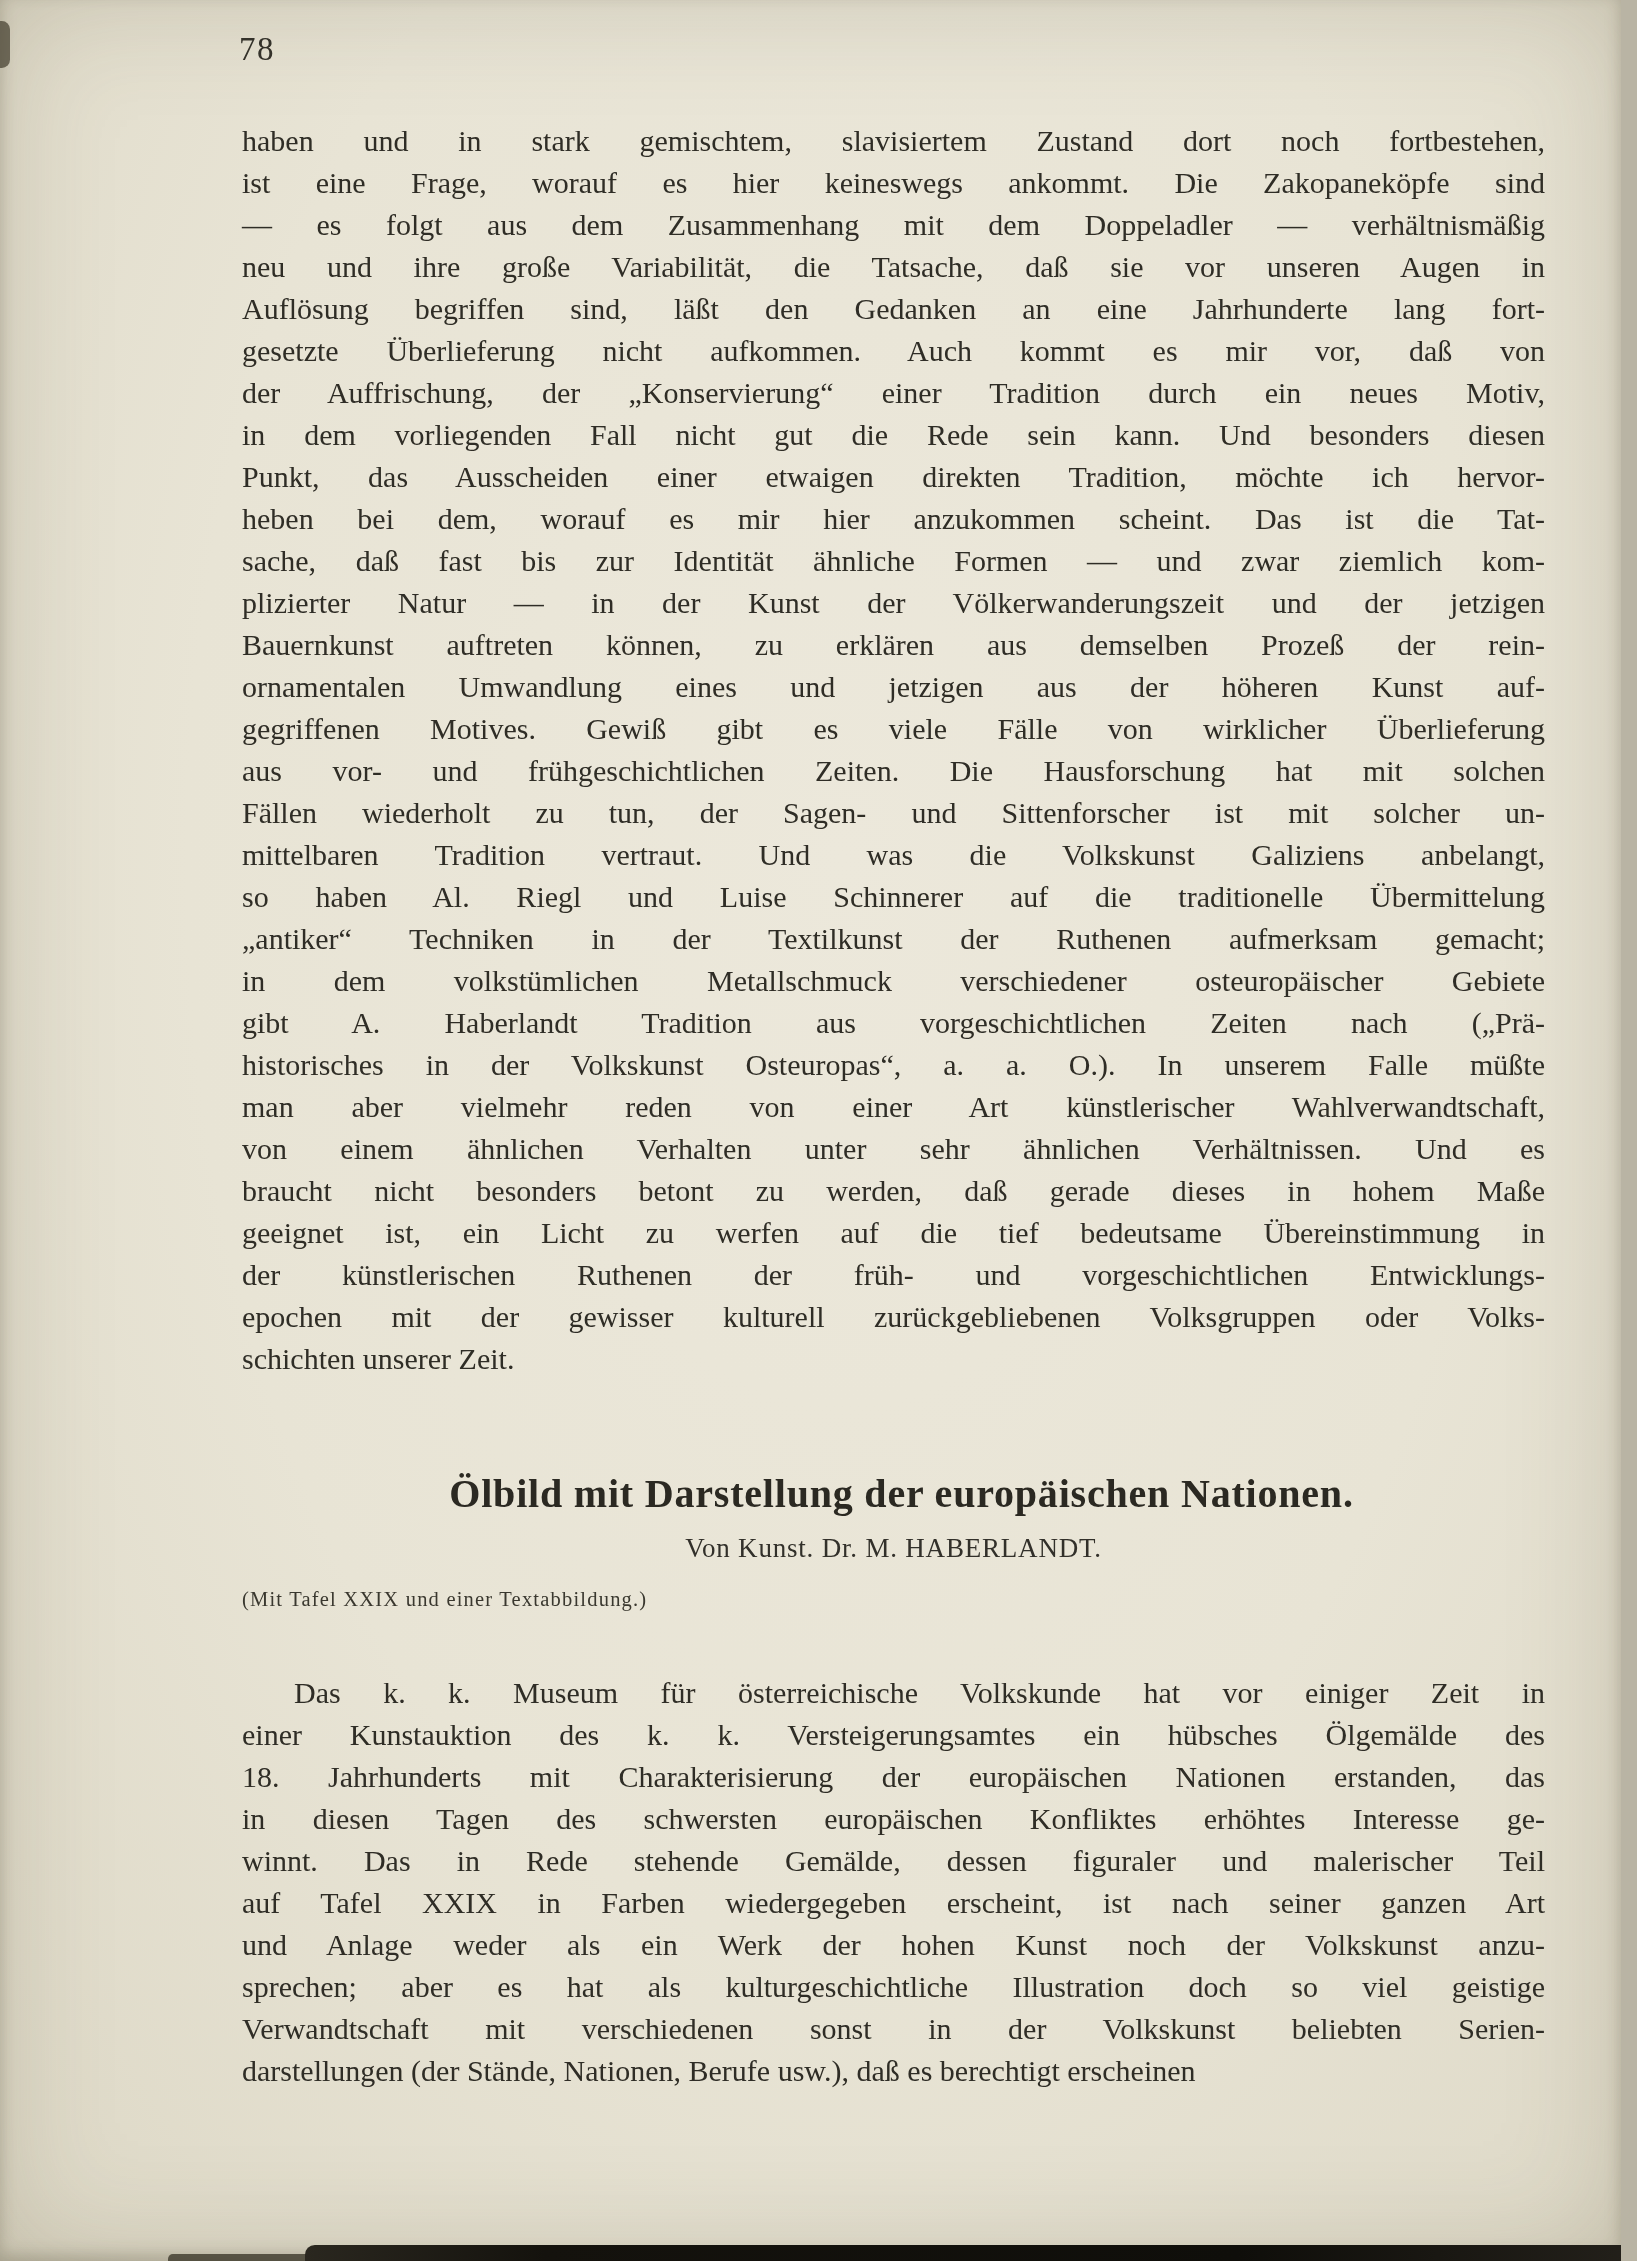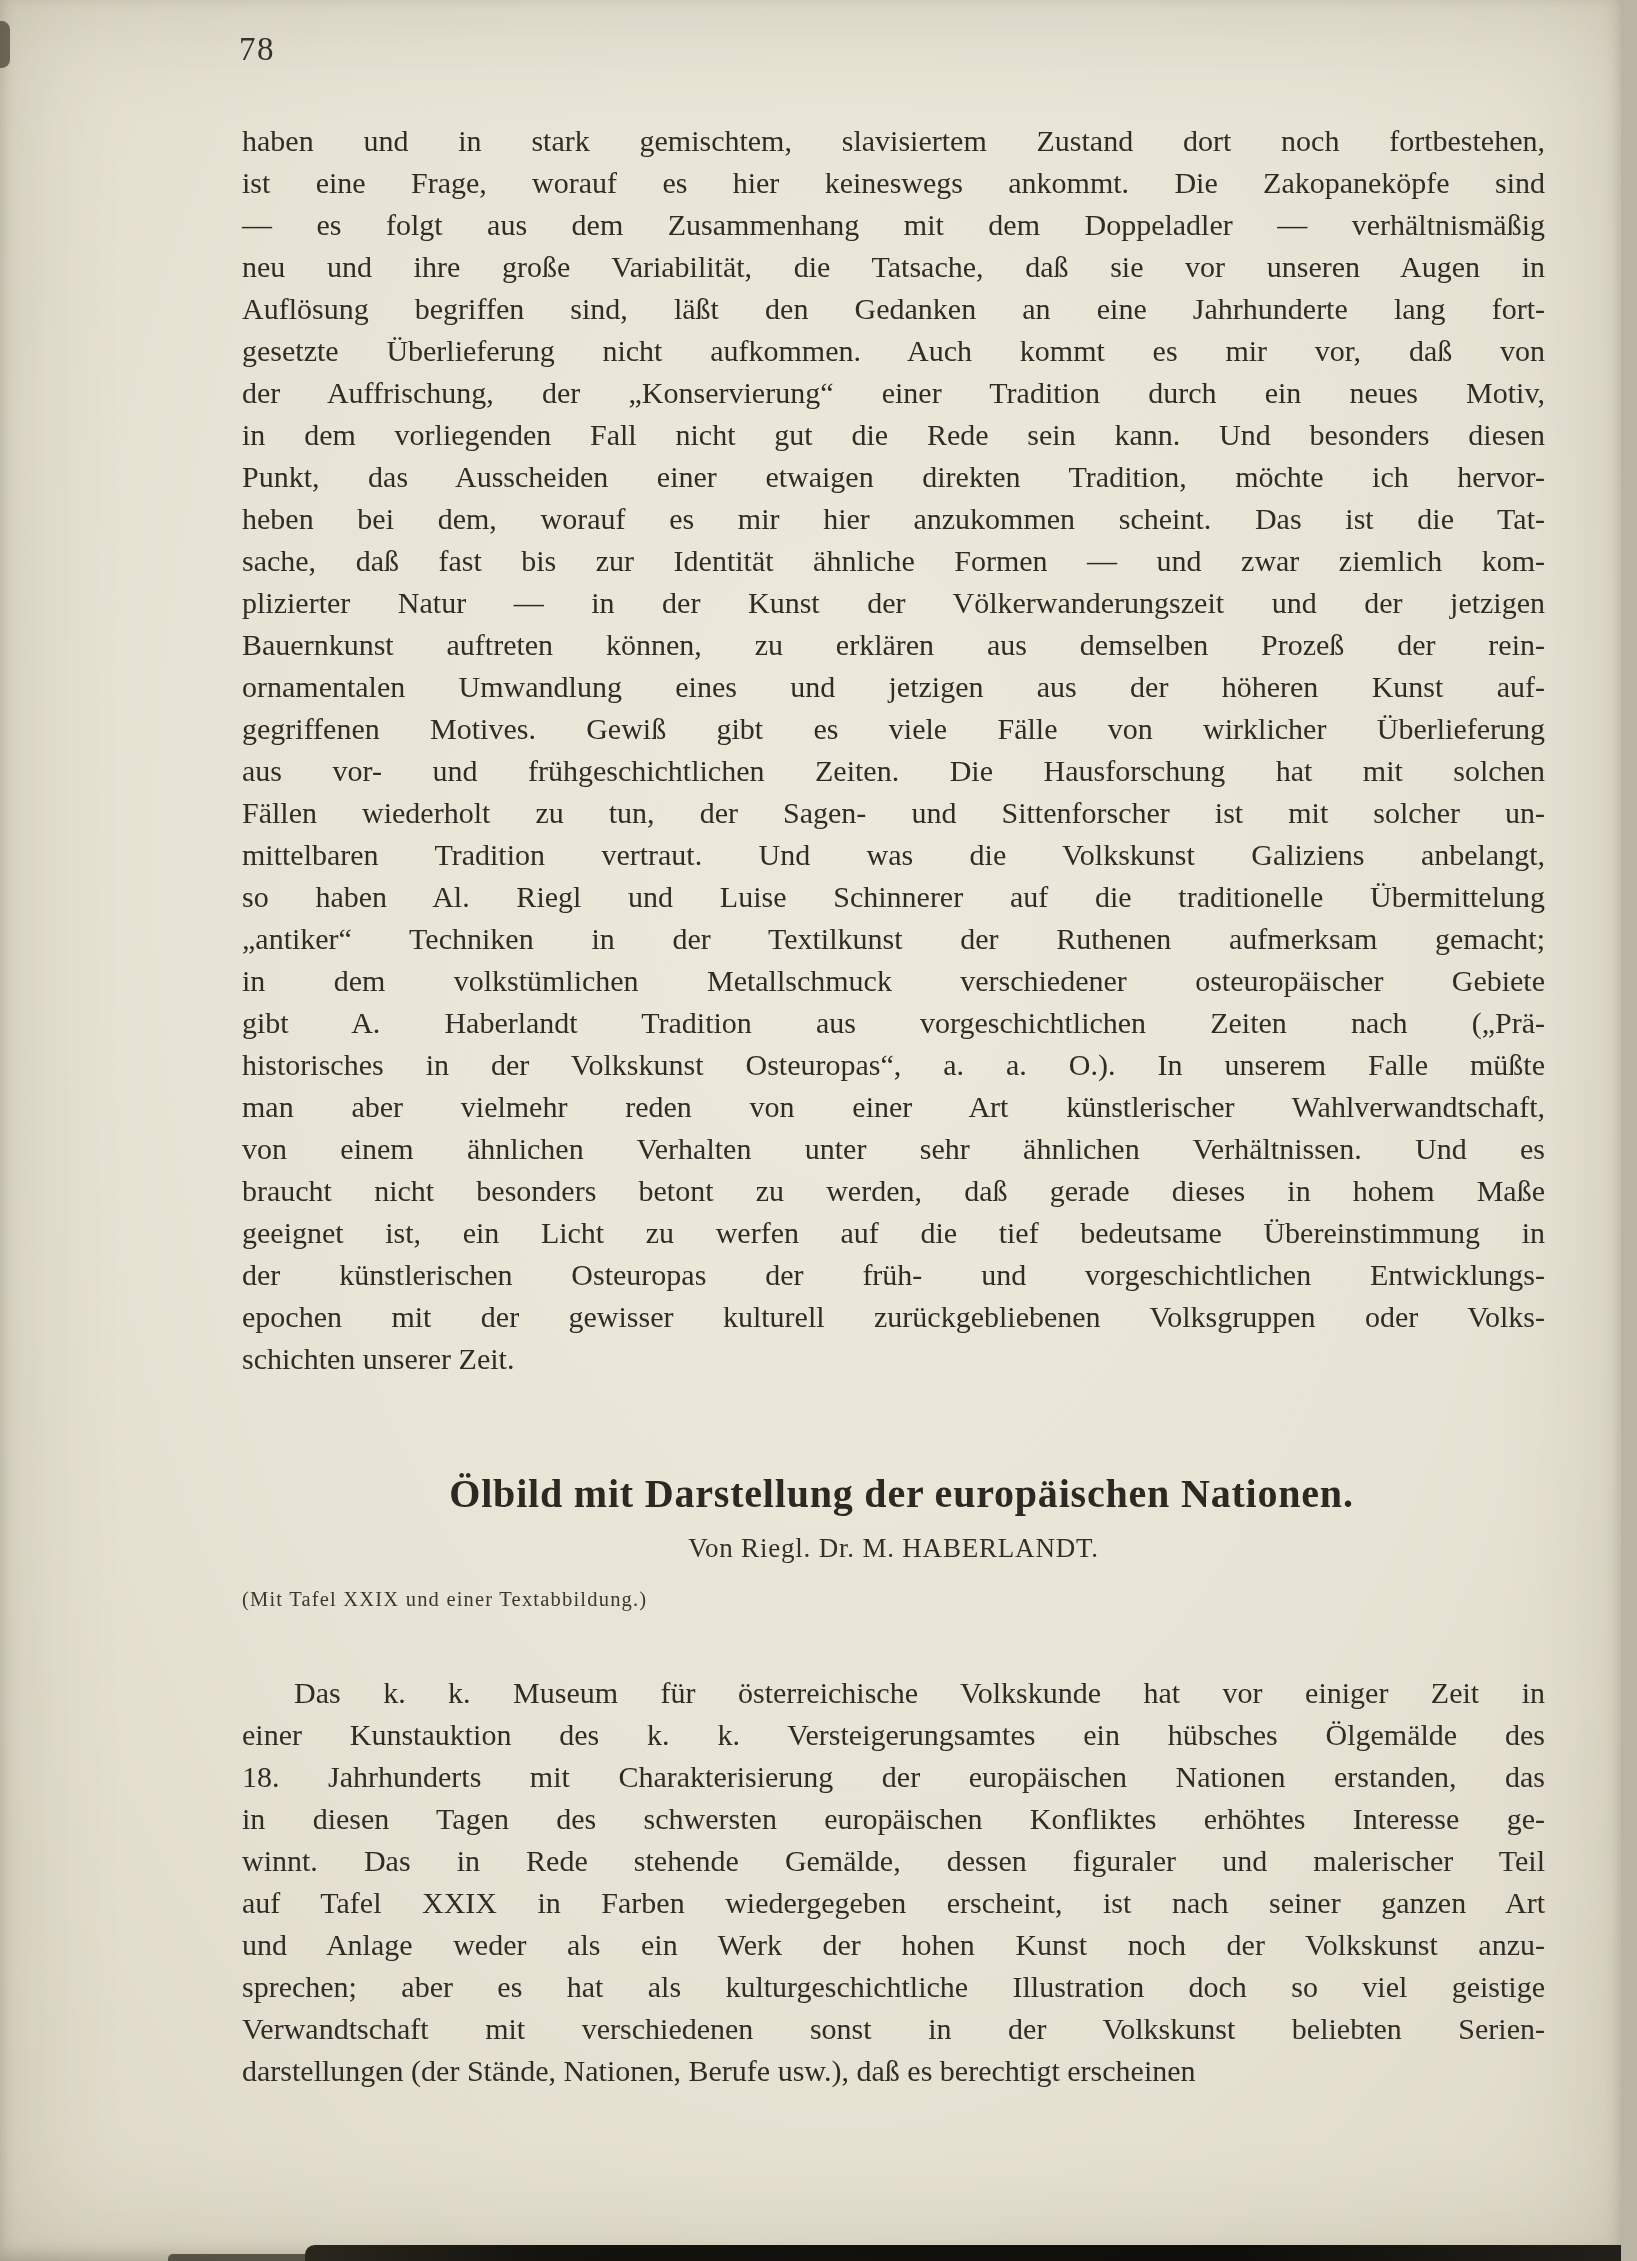--- a/index.html
+++ b/index.html
@@ -131,28 +131,28 @@
       <div class="text-line">mittelbaren Tradition vertraut. Und was die Volkskunst Galiziens anbelangt,</div>
       <div class="text-line">so haben Al. Riegl und Luise Schinnerer auf die traditionelle Übermittelung</div>
       <div class="text-line">„antiker“ Techniken in der Textilkunst der Ruthenen aufmerksam gemacht;</div>
       <div class="text-line">in dem volkstümlichen Metallschmuck verschiedener osteuropäischer Gebiete</div>
       <div class="text-line">gibt A. Haberlandt Tradition aus vorgeschichtlichen Zeiten nach („Prä-</div>
       <div class="text-line">historisches in der Volkskunst Osteuropas“, a. a. O.). In unserem Falle müßte</div>
       <div class="text-line">man aber vielmehr reden von einer Art künstlerischer Wahlverwandtschaft,</div>
       <div class="text-line">von einem ähnlichen Verhalten unter sehr ähnlichen Verhältnissen. Und es</div>
       <div class="text-line">braucht nicht besonders betont zu werden, daß gerade dieses in hohem Maße</div>
       <div class="text-line">geeignet ist, ein Licht zu werfen auf die tief bedeutsame Übereinstimmung in</div>
-      <div class="text-line">der künstlerischen Osteuropas der früh- und vorgeschichtlichen Entwicklungs-</div>
+      <div class="text-line">der künstlerischen Ruthenen der früh- und vorgeschichtlichen Entwicklungs-</div>
       <div class="text-line">epochen mit der gewisser kulturell zurückgebliebenen Volksgruppen oder Volks-</div>
       <div class="text-line is-last">schichten unserer Zeit.</div>
     </div>
 
   <h1 class="article-title">Ölbild mit Darstellung der europäischen Nationen.</h1>
 
-  <div class="article-byline">Von Riegl. Dr. M. HABERLANDT.</div>
+  <div class="article-byline">Von Kunst. Dr. M. HABERLANDT.</div>
 
   <div class="article-note">(Mit Tafel XXIX und einer Textabbildung.)</div>
 
   <div class="body-block para2">
 
   <div class="text-line is-first">Das k. k. Museum für österreichische Volkskunde hat vor einiger Zeit in</div>
       <div class="text-line">einer Kunstauktion des k. k. Versteigerungsamtes ein hübsches Ölgemälde des</div>
       <div class="text-line">18. Jahrhunderts mit Charakterisierung der europäischen Nationen erstanden, das</div>
       <div class="text-line">in diesen Tagen des schwersten europäischen Konfliktes erhöhtes Interesse ge-</div>
       <div class="text-line">winnt. Das in Rede stehende Gemälde, dessen figuraler und malerischer Teil</div>

